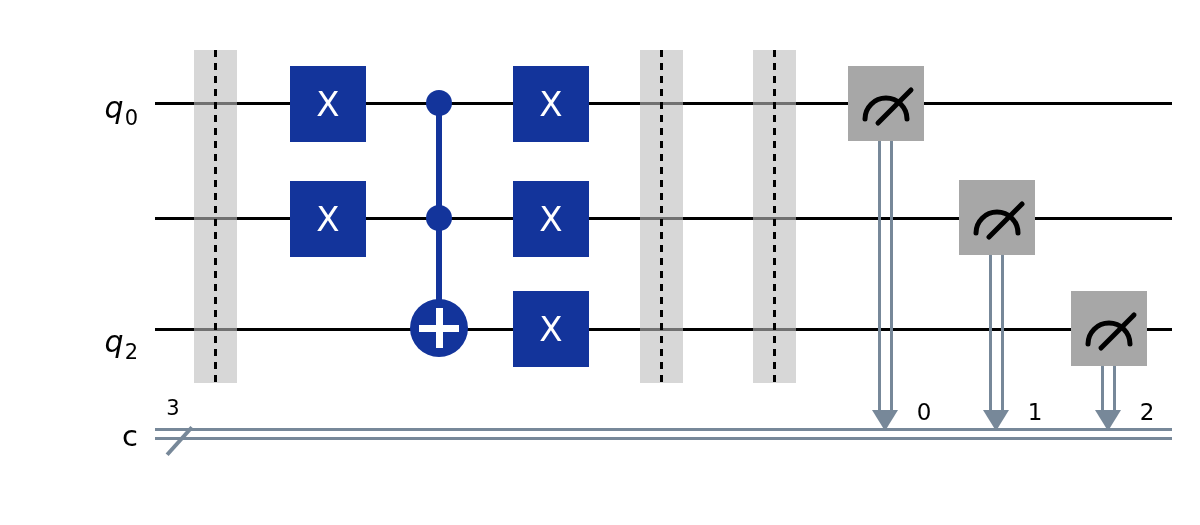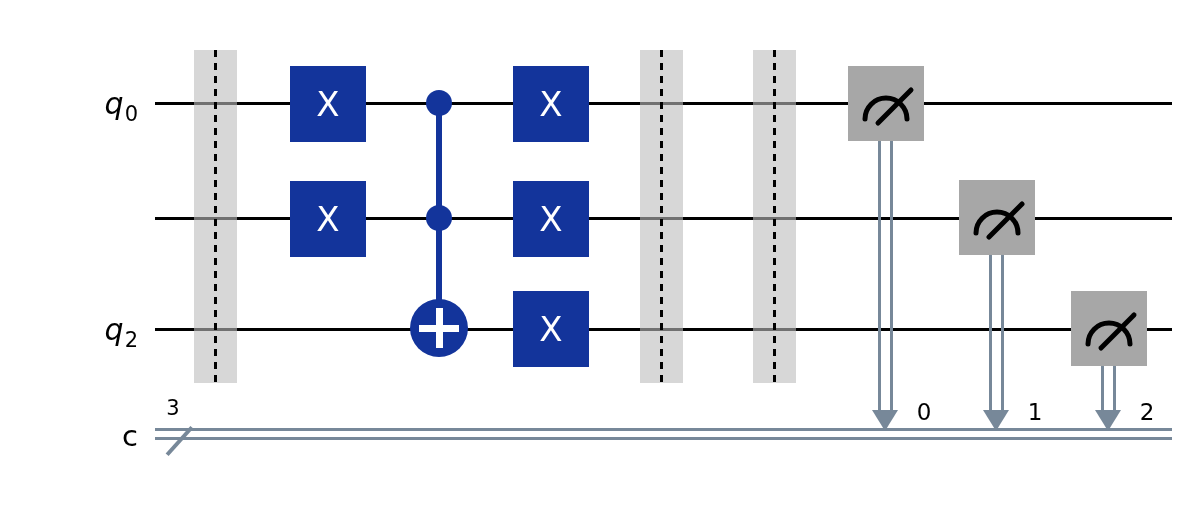--- a/index.html
+++ b/index.html
@@ -9,21 +9,21 @@
     background:#ffffff;
     font-family:"DejaVu Sans", sans-serif;
     overflow:hidden;
   }
   .qwire{position:absolute;height:3px;background:#000000;}
   .cwire{
     position:absolute;height:12px;box-sizing:border-box;
     border-top:3px solid #778899;border-bottom:3px solid #778899;
   }
   .qlabel{
-    position:absolute;width:88px;height:40px;line-height:40px;
+    position:absolute;width:88px;height:40px;line-height:48px;
     text-align:right;font-size:30px;color:#000;
   }
   .qlabel .base{font-style:italic;}
   .qlabel .sub{font-size:21px;vertical-align:-7px;margin-left:1px;}
   .clabel{
     position:absolute;width:88px;height:40px;line-height:40px;
     text-align:right;font-size:29px;color:#000;
   }
   .creg-size{
     position:absolute;width:26px;text-align:center;
@@ -75,21 +75,21 @@
 
   <div class="qwire" style="left:155px;top:102px;width:1017px;"></div>
   <div class="qwire" style="left:155px;top:217px;width:1017px;"></div>
   <div class="qwire" style="left:155px;top:328px;width:1017px;"></div>
 
   <div class="cwire" style="left:155px;top:428px;width:1017px;"></div>
 
   <div class="qlabel" style="left:50px;top:84px;">
     <span class="base">q</span><span class="sub">0</span>
   </div>
-  <div class="qlabel" style="left:50px;top:310px;">
+  <div class="qlabel" style="left:50px;top:318px;">
     <span class="base">q</span><span class="sub">2</span>
   </div>
 
   <div class="clabel" style="left:50px;top:416px;">c</div>
   <div class="creg-size" style="left:160px;top:396px;">3</div>
   <div class="creg-slash" style="left:161px;top:439px;"></div>
 
   <div class="barrier" style="left:194px;">
     <div class="dash"></div>
   </div>

